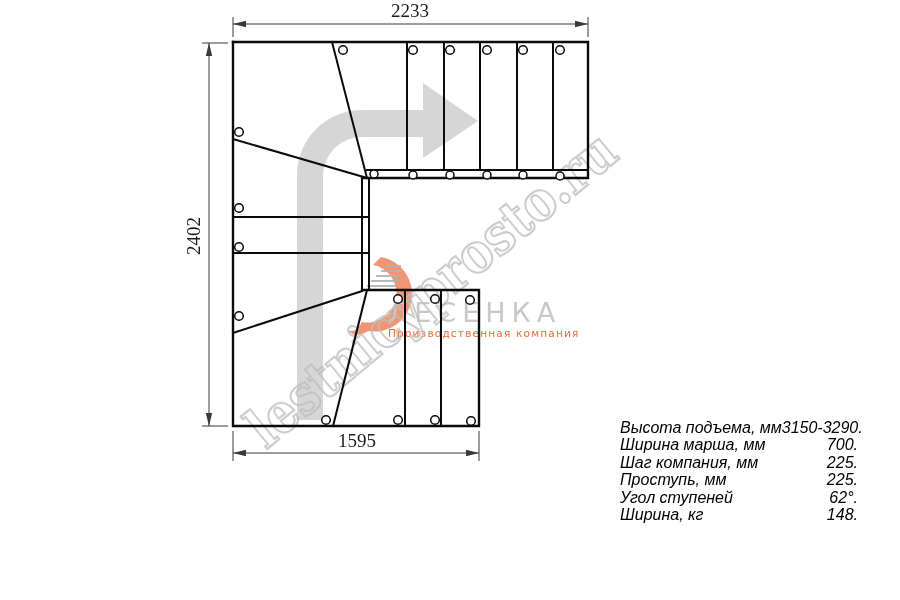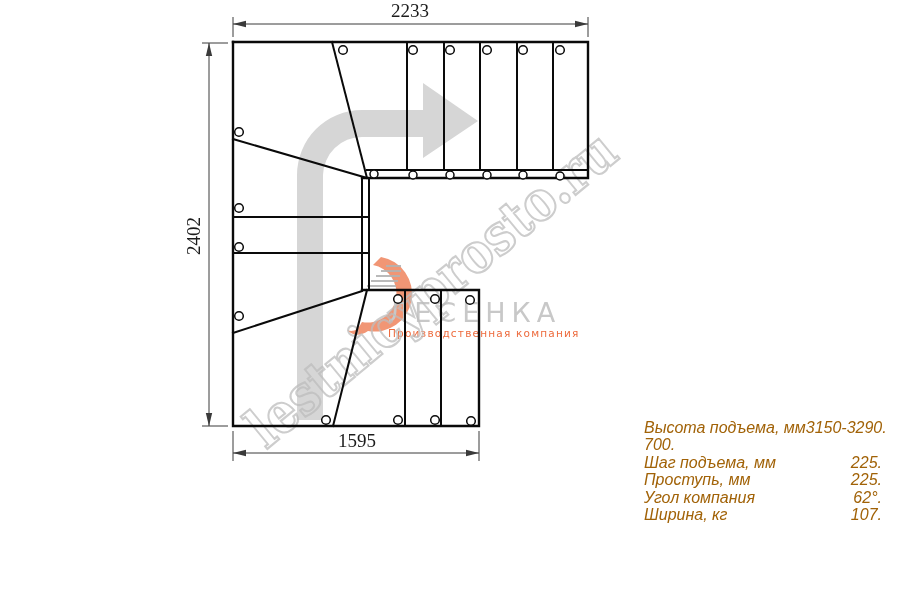--- a/index.html
+++ b/index.html
@@ -1,22 +1,22 @@
 <!DOCTYPE html>
 <html><head>
 <meta charset="utf-8">
 <style>
   html,body{margin:0;padding:0;background:#fff;}
   .canvas{position:relative;width:900px;height:600px;background:#ffffff;overflow:hidden;
           font-family:"Liberation Sans",sans-serif;}
   .plan-svg{position:absolute;left:0;top:0;}
   
-  .specs{position:absolute;left:644px;top:419px;width:238px;
+  .specs{position:absolute;left:620px;top:419px;width:238px;
          font-family:"Liberation Sans",sans-serif;
-         font-style:italic;font-size:16px;color:#a16207;}
+         font-style:italic;font-size:16px;color:#000000;}
   .specs .row{display:flex;justify-content:space-between;line-height:17.4px;white-space:nowrap;}
   .specs .val{}
   
   text{user-select:none;}
   .dim-text{font-family:"Liberation Serif",serif;font-size:19px;fill:#1c1c1c;}
   .brand-text{font-family:"DejaVu Sans",sans-serif;font-size:27px;letter-spacing:6px;}
   .tagline-text{font-family:"DejaVu Sans",sans-serif;font-size:10.5px;letter-spacing:1.2px;}
   .wm-text{font-family:"DejaVu Serif",serif;font-weight:bold;font-size:55px;}
 </style>
 </head>
@@ -141,33 +141,34 @@
       <text class="dim-text" x="357" y="447" text-anchor="middle">1595</text>
     </g>
   </svg>
 
   <div class="specs">
     <div class="row">
       <span class="lbl">Высота подъема, мм</span>
       <span class="val">3150-3290.</span>
     </div>
     <div class="row">
+      <span class="lbl">Ширина марша, мм</span>
       <span class="val">700.</span>
     </div>
     <div class="row">
-      <span class="lbl">Шаг подъема, мм</span>
+      <span class="lbl">Шаг компания, мм</span>
       <span class="val">225.</span>
     </div>
     <div class="row">
       <span class="lbl">Проступь, мм</span>
       <span class="val">225.</span>
     </div>
     <div class="row">
-      <span class="lbl">Угол компания</span>
+      <span class="lbl">Угол ступеней</span>
       <span class="val">62°.</span>
     </div>
     <div class="row">
       <span class="lbl">Ширина, кг</span>
-      <span class="val">107.</span>
+      <span class="val">148.</span>
     </div>
   </div>
 
 </div>
 
 </body></html>

